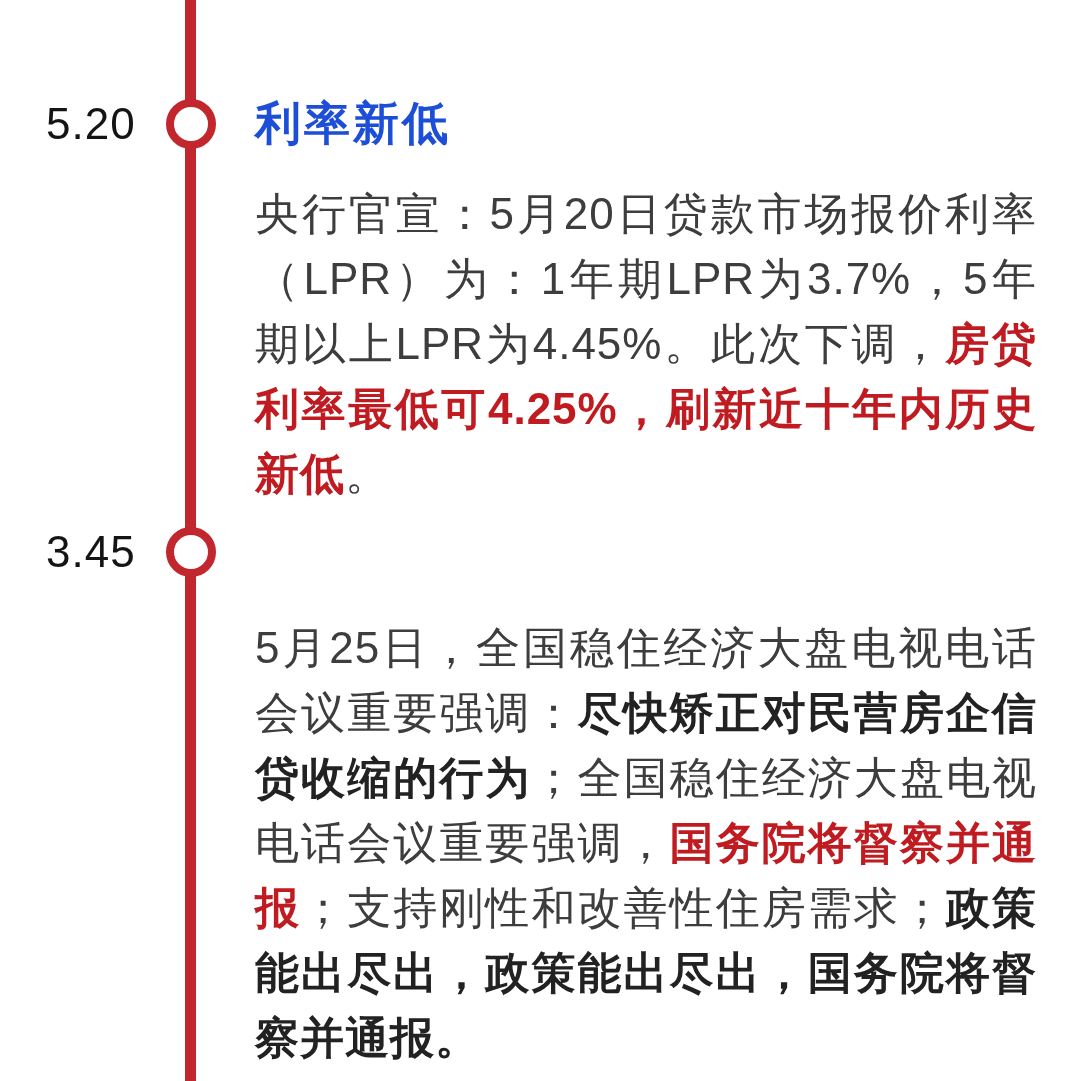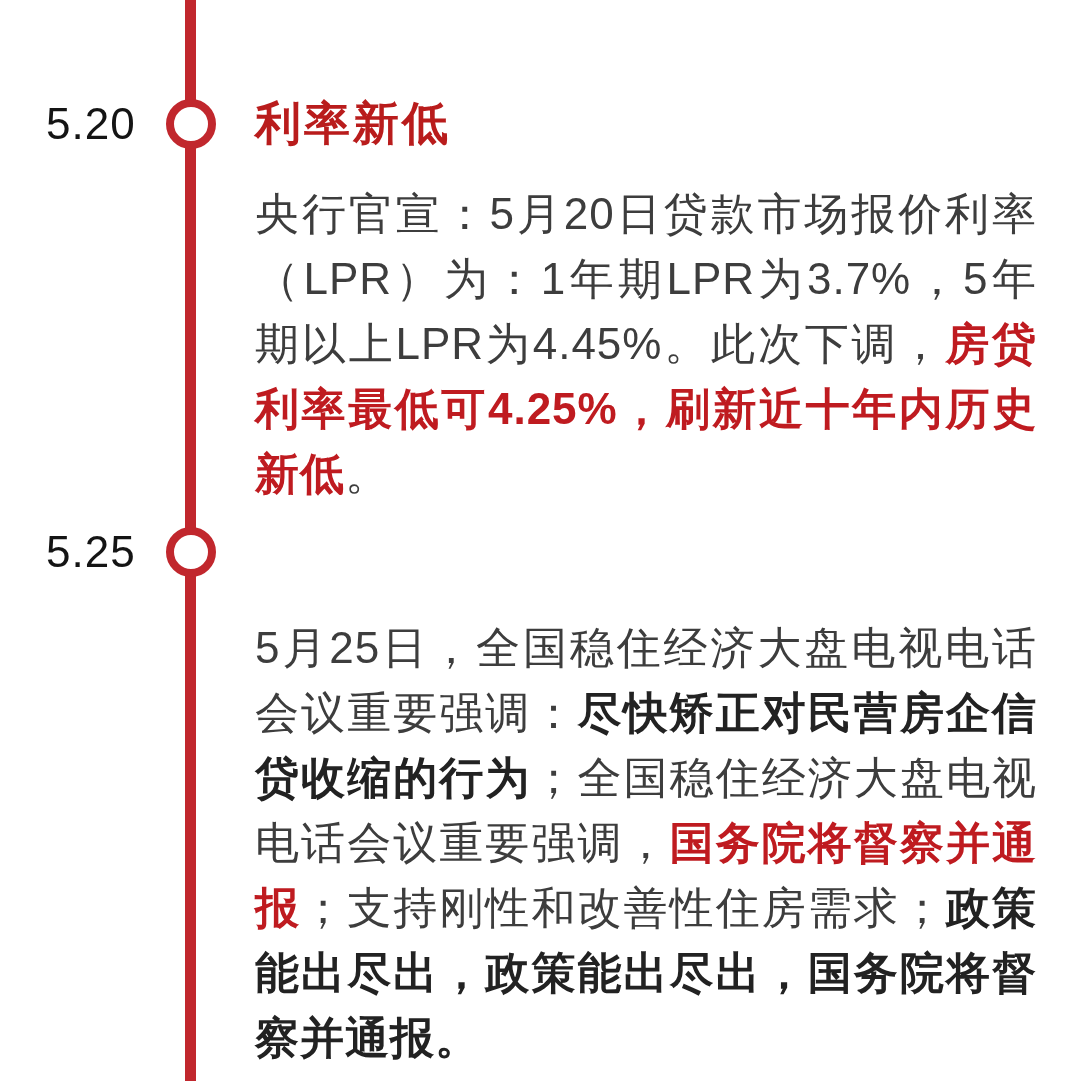--- a/index.html
+++ b/index.html
@@ -59,21 +59,21 @@
     background: #ffffff;
   }
   .event-title {
     position: absolute;
     left: 255px;
     top: 50%;
     transform: translateY(-50%);
     margin: 0;
     font-size: 46px;
     font-weight: 700;
-    color: #b91c1c;
+    color: #1d4ed8;
     letter-spacing: 3px;
     white-space: nowrap;
   }
   .event-body {
     position: absolute;
     left: 255px;
     width: 782px;
     margin: 0;
     font-size: 44px;
     line-height: 65px;
@@ -107,19 +107,19 @@
     <div class="event-header">
       <div class="event-date">5.20</div>
       <div class="event-node"></div>
       <h2 class="event-title">利率新低</h2>
     </div>
     <p class="event-body"><span class="seg-normal">央行官宣：5月20日贷款市场报价利率（LPR）为：1年期LPR为3.7%，5年期以上LPR为4.45%。此次下调，</span><span class="seg-red-bold">房贷利率最低可4.25%，刷新近十年内历史新低</span><span class="seg-normal">。</span></p>
   </section>
 
   <section class="event event-2">
     <div class="event-header">
-      <div class="event-date">5.25</div>
+      <div class="event-date">3.45</div>
       <div class="event-node"></div>
     </div>
     <p class="event-body"><span class="seg-normal">5月25日，全国稳住经济大盘电视电话会议重要强调：</span><span class="seg-bold">尽快矫正对民营房企信贷收缩的行为</span><span class="seg-normal">；全国稳住经济大盘电视电话会议重要强调，</span><span class="seg-red-bold">国务院将督察并通报</span><span class="seg-normal">；支持刚性和改善性住房需求；</span><span class="seg-bold">政策能出尽出，政策能出尽出，国务院将督察并通报。</span></p>
   </section>
 
 </div>
 
 </body></html>

